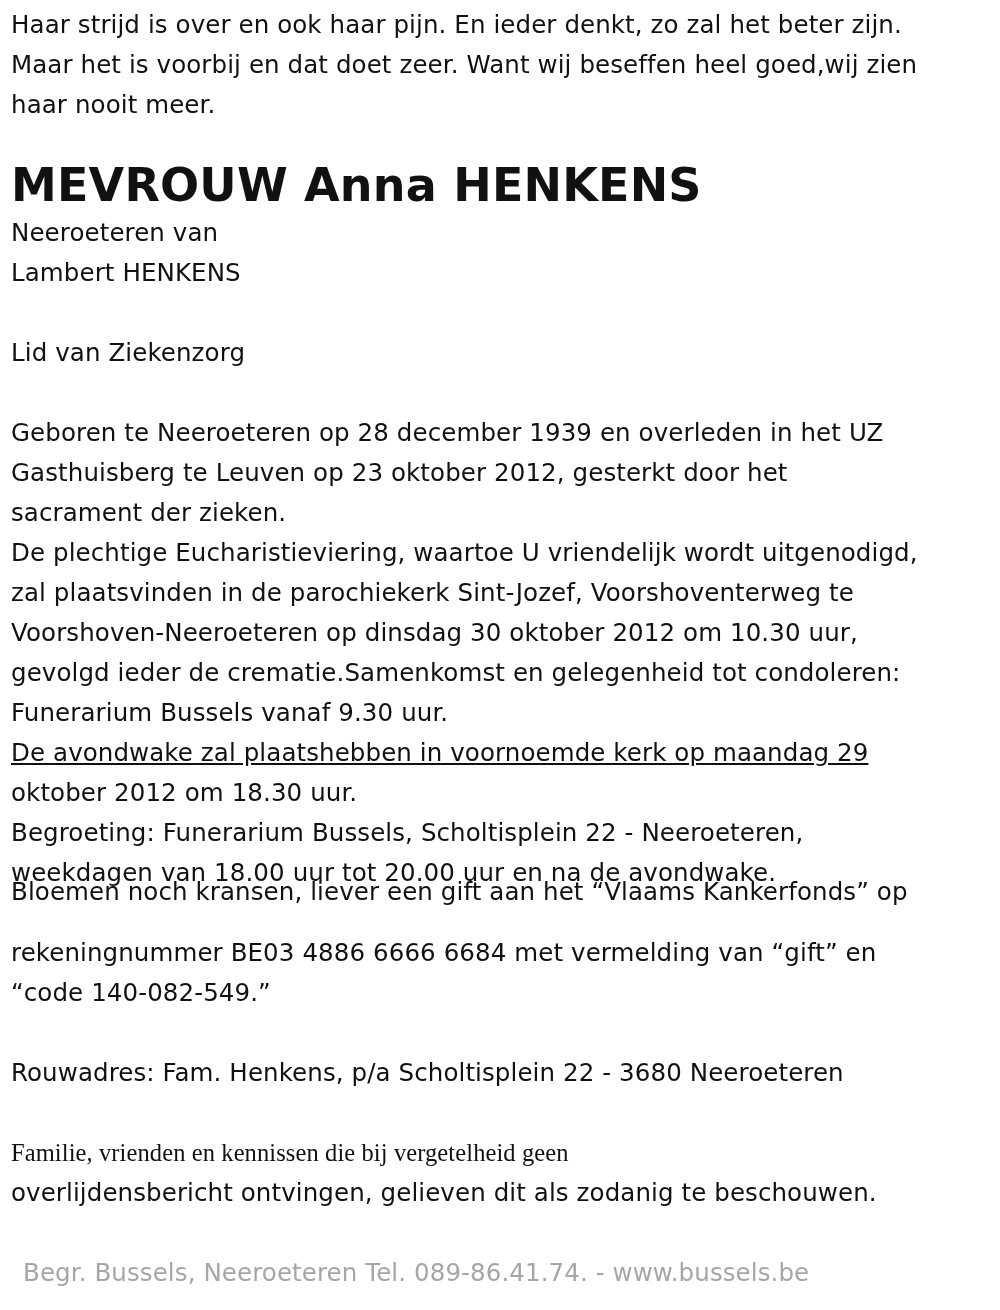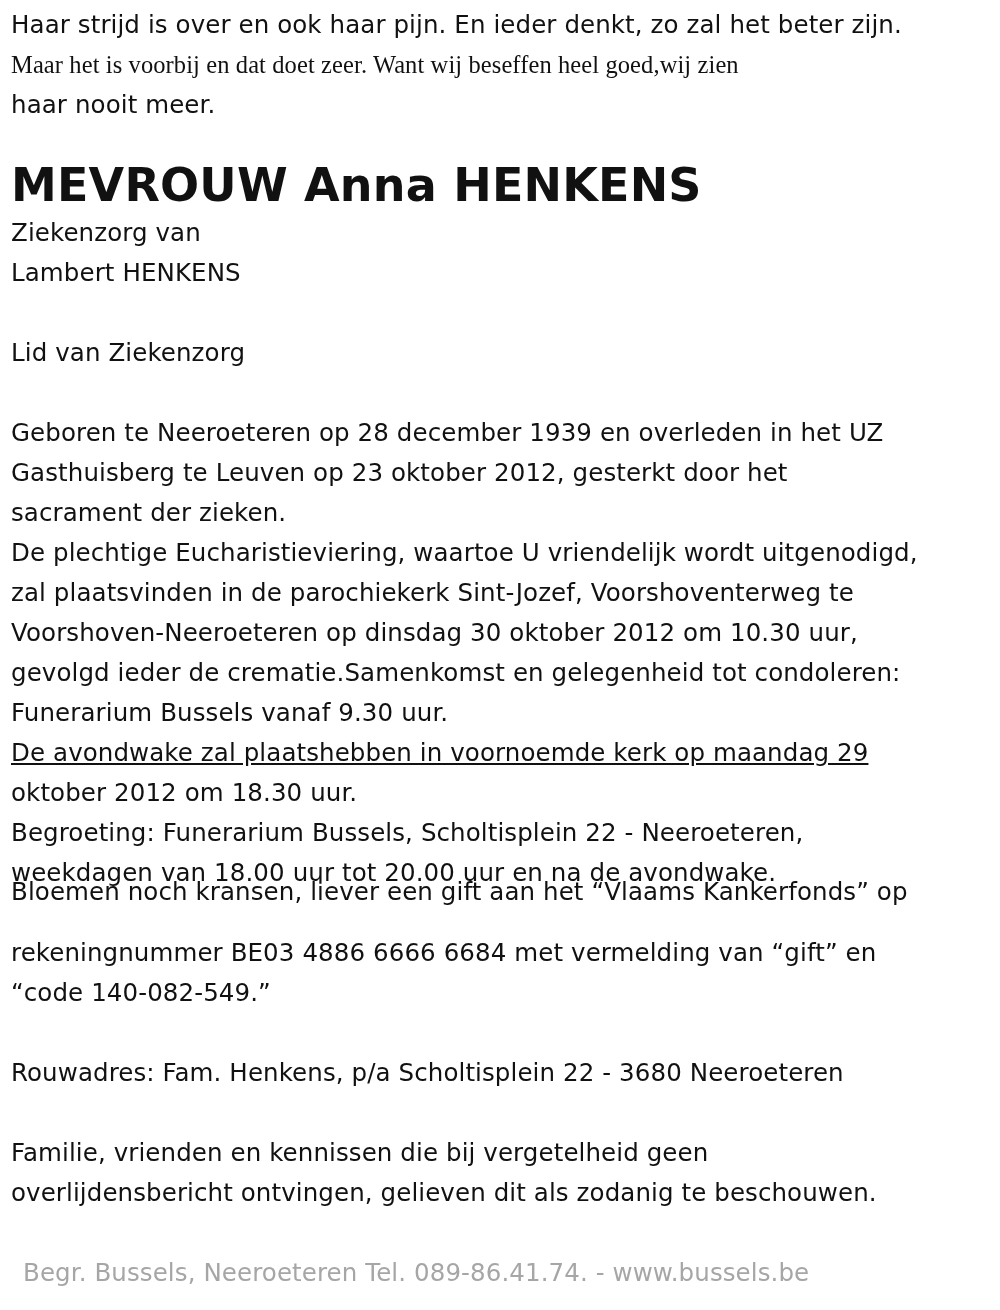--- a/index.html
+++ b/index.html
@@ -37,28 +37,28 @@
       margin-left: 12px;
     }
   </style>
 </head>
 <body>
 
 <div>
 
   <div>
     <div class="line" style="top:5px;">Haar strijd is over en ook haar pijn. En ieder denkt, zo zal het beter zijn.</div>
-    <div class="line" style="top:45px;font-family:Liberation Serif, serif;">Maar het is voorbij en dat doet zeer. Want wij beseffen heel goed,wij zien</div>
+    <div class="line" style="top:45px;">Maar het is voorbij en dat doet zeer. Want wij beseffen heel goed,wij zien</div>
     <div class="line" style="top:85px;">haar nooit meer.</div>
   </div>
 
   <div class="title" style="top:163px;">MEVROUW Anna HENKENS</div>
 
   <div>
-    <div class="line" style="top:213px;">Ziekenzorg van</div>
+    <div class="line" style="top:213px;">Neeroeteren van</div>
     <div class="line" style="top:253px;">Lambert HENKENS</div>
   </div>
 
   <div class="line" style="top:333px;">Lid van Ziekenzorg</div>
 
   <div>
     <div class="line" style="top:413px;">Geboren te Neeroeteren op 28 december 1939 en overleden in het UZ</div>
     <div class="line" style="top:453px;">Gasthuisberg te Leuven op 23 oktober 2012, gesterkt door het</div>
     <div class="line" style="top:493px;">sacrament der zieken.</div>
     <div class="line" style="top:533px;">De plechtige Eucharistieviering, waartoe U vriendelijk wordt uitgenodigd,</div>
@@ -71,19 +71,19 @@
     <div class="line" style="top:813px;">Begroeting: Funerarium Bussels, Scholtisplein 22 - Neeroeteren,</div>
     <div class="line" style="top:853px;">weekdagen van 18.00 uur tot 20.00 uur en na de avondwake.</div>
     <div class="line" style="top:864px;margin-top:8px;">Bloemen noch kransen, liever een gift aan het “Vlaams Kankerfonds” op</div>
     <div class="line" style="top:933px;">rekeningnummer BE03 4886 6666 6684 met vermelding van “gift” en</div>
     <div class="line" style="top:973px;">“code 140-082-549.”</div>
   </div>
 
   <div class="line" style="top:1053px;">Rouwadres: Fam. Henkens, p/a Scholtisplein 22 - 3680 Neeroeteren</div>
 
   <div>
-    <div class="line" style="top:1133px;">Familie, vrienden en kennissen die bij vergetelheid geen</div>
+    <div class="line" style="top:1133px;font-family:Liberation Serif, serif;">Familie, vrienden en kennissen die bij vergetelheid geen</div>
     <div class="line" style="top:1173px;">overlijdensbericht ontvingen, gelieven dit als zodanig te beschouwen.</div>
   </div>
 
   <div class="line footer" style="top:1253px;">Begr. Bussels, Neeroeteren Tel. 089-86.41.74. - www.bussels.be</div>
 
 </div>
 
 </body></html>

